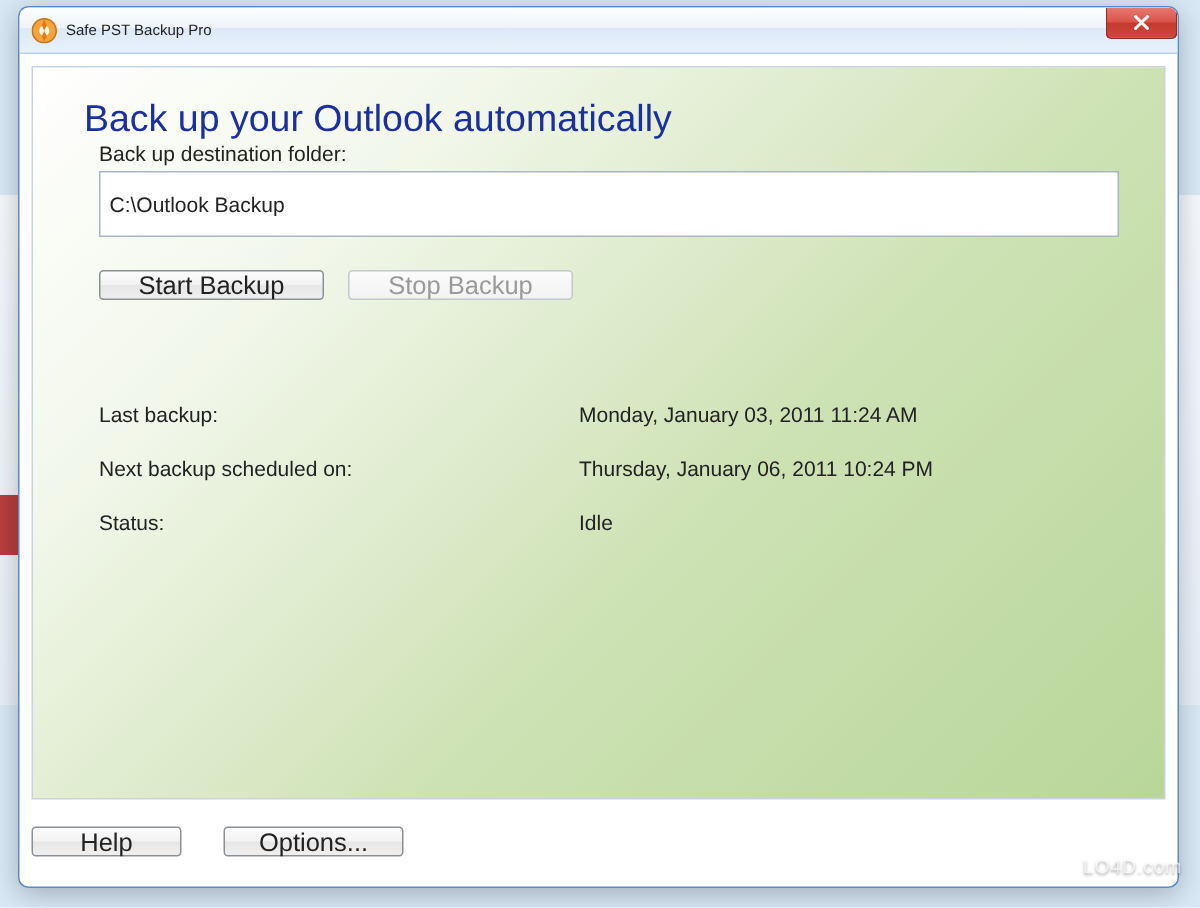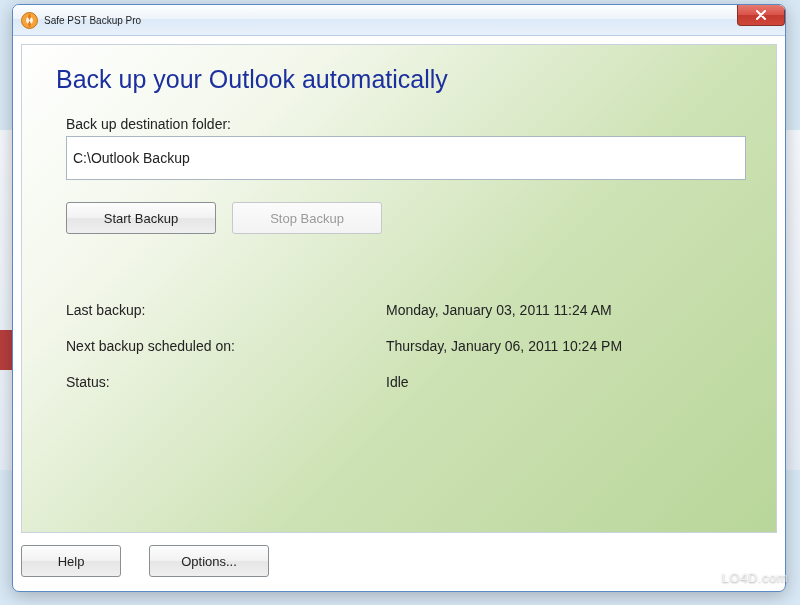--- a/index.html
+++ b/index.html
@@ -86,21 +86,20 @@
       right: 8px;
       bottom: 58px;
       border: 1px solid #c8d3df;
       background: linear-gradient(135deg, #ffffff 0%, #f2f7ea 25%, #cde2b4 60%, #b9d69a 100%);
       padding: 20px 30px 20px 30px;
     }
     .heading {
       font-size: 25px;
       color: #1b2f9e;
       font-weight: 400;
-      margin-bottom: 22px;
       margin-left: 4px;
     }
     .field-label {
       font-size: 14px;
       color: #222;
       margin-left: 14px;
       margin-bottom: 4px;
     }
     .dest-input {
       width: 680px;
@@ -114,25 +113,25 @@
       color: #222;
     }
     .btn-row {
       margin-top: 22px;
       margin-left: 14px;
       display: flex;
       gap: 16px;
     }
     .win-btn {
       min-width: 150px;
-      height: 32px;
+      height: 20px;
       border: 1px solid #8a8f94;
       border-radius: 3px;
       background: linear-gradient(180deg, #fdfdfd 0%, #f2f2f2 48%, #e6e6e6 52%, #efefef 100%);
-      font-size: 13px;
+      font-size: 17px;
       color: #222;
       font-family: inherit;
       cursor: pointer;
       padding: 0 12px;
     }
     .win-btn.disabled {
       color: #9a9a9a;
       border-color: #c5c9cd;
       background: linear-gradient(180deg, #fbfbfb 0%, #f3f3f3 100%);
       cursor: default;

